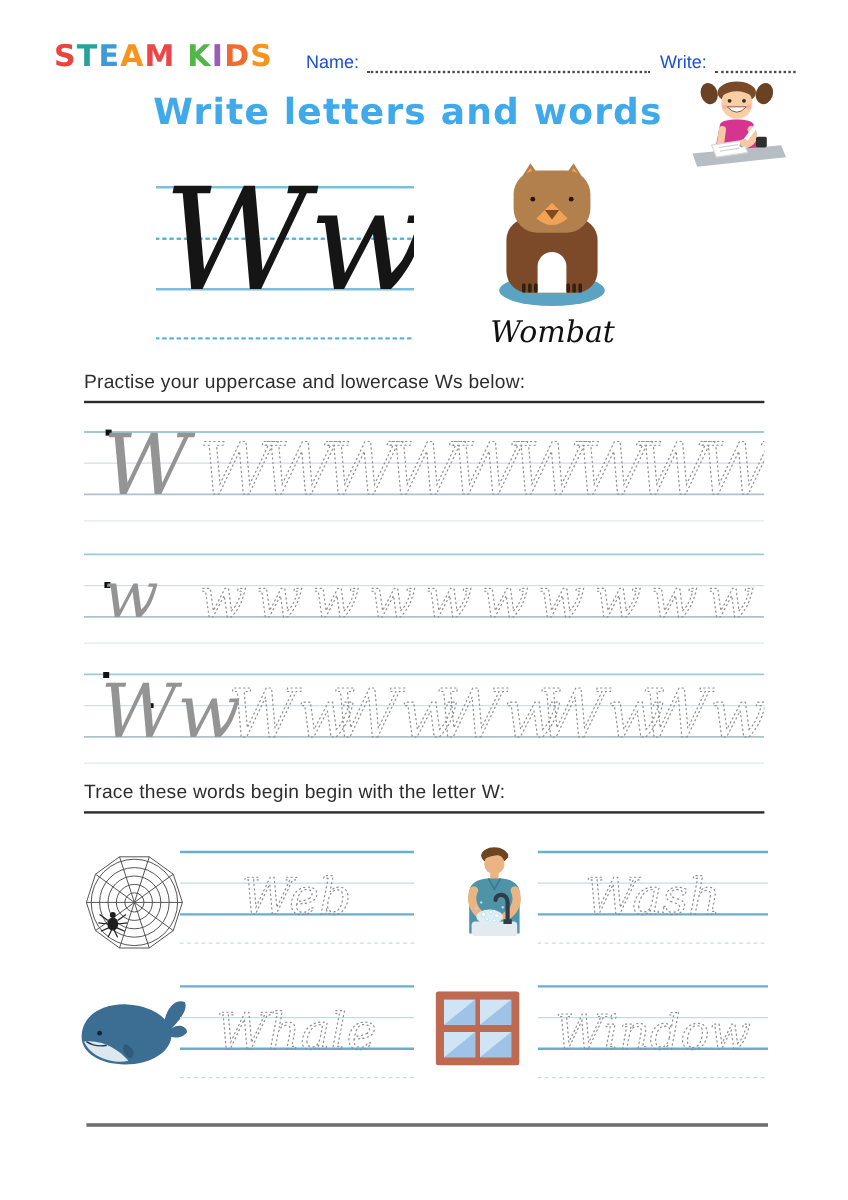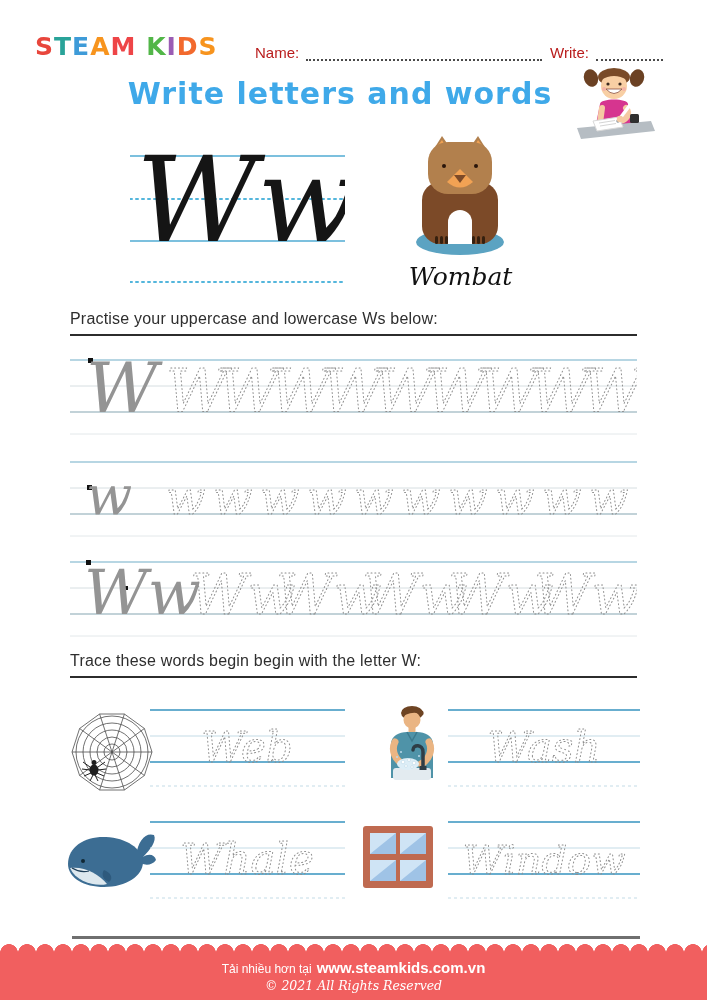--- a/index.html
+++ b/index.html
@@ -1,27 +1,27 @@
 <!DOCTYPE html>
 <html><head>
 <meta charset="utf-8">
 <style>
   html,body{margin:0;padding:0;background:#ffffff;}
   #page{position:relative;width:707px;height:1000px;background:#ffffff;overflow:hidden;
         font-family:"Liberation Sans",sans-serif;}
 
   
-  .logo{position:absolute;left:35px;top:34px;}
+  .logo{position:absolute;left:45px;top:34px;}
   .logo-wordmark{font-family:"DejaVu Sans",sans-serif;font-weight:bold;font-size:25px;
         letter-spacing:1px;white-space:pre;line-height:1;}
   .logo-sub{display:flex;align-items:flex-end;margin-top:1px;}
   .logo-tagline{font-family:"DejaVu Sans",sans-serif;font-weight:bold;font-size:10.5px;
         color:#2f4858;letter-spacing:.6px;margin-left:6px;margin-bottom:2px;}
   .field{position:absolute;display:flex;align-items:flex-end;}
-  .field-label{font-size:15px;color:#b91c1c;}
+  .field-label{font-size:15px;color:#1d4ed8;}
   .dotted-line{flex:1;border-bottom:2px dotted #4a4a4a;height:13px;margin-left:7px;}
   .name-field{left:255px;top:44px;width:287px;}
   .date-field{left:550px;top:44px;width:113px;}
 
   .worksheet-title{position:absolute;left:60px;top:76px;width:560px;text-align:center;
         font-family:"DejaVu Sans",sans-serif;font-weight:bold;font-size:30px;color:#3fa9e9;
         letter-spacing:1px;}
   .girl{position:absolute;left:573px;top:64px;}
 
   
@@ -303,21 +303,14 @@
   <svg class="word-svg" style="left:448px;top:812px;" width="192" height="96" viewBox="0 0 192 96">
     <line x1="0" y1="10" x2="192" y2="10" class="wl-strong"></line>
     <line x1="0" y1="36" x2="192" y2="36" class="wl-thin"></line>
     <line x1="0" y1="62" x2="192" y2="62" class="wl-strong"></line>
     <line x1="0" y1="86" x2="192" y2="86" class="wl-thin" stroke-dasharray="3 3"></line>
     <text x="96" y="62" text-anchor="middle" font-size="40" class="trace-text">Window</text>
   </svg>
 
   <div class="divider"></div>
 
-  <div class="footer">
-    <div class="scallop"></div>
-    <div class="footer-line1">
-      <span>Tải nhiều hơn tại</span><span class="footer-url">www.steamkids.com.vn</span>
-    </div>
-    <div class="footer-line2">© 2021 All Rights Reserved</div>
-  </div>
 
 </div>
 
 </body></html>

